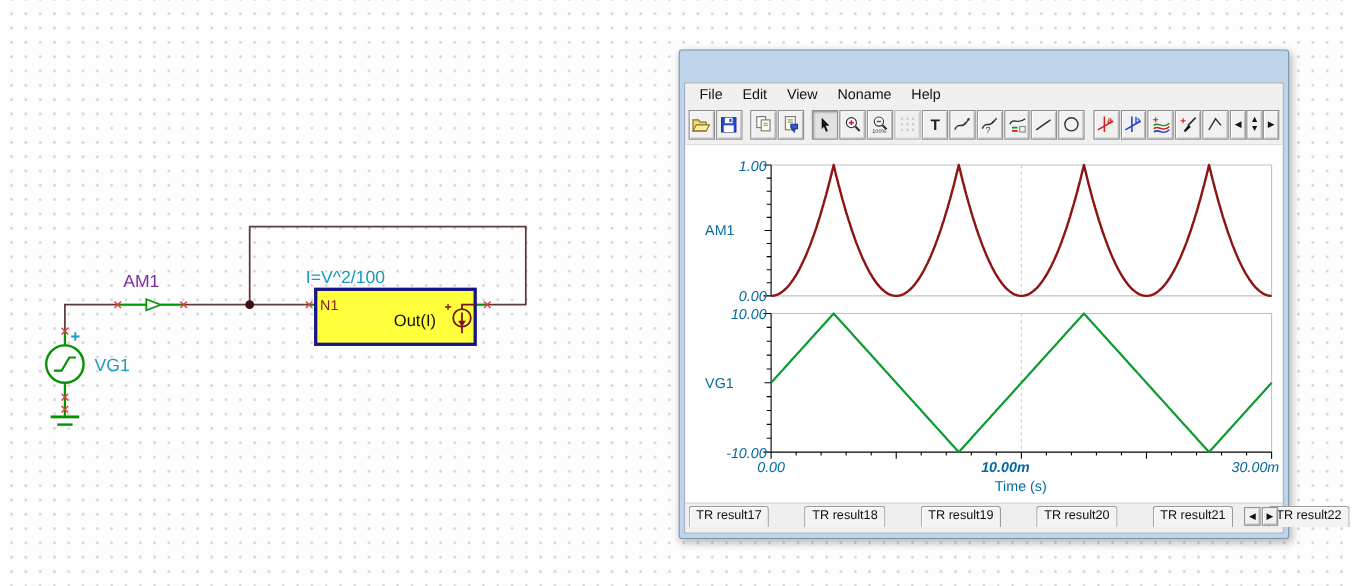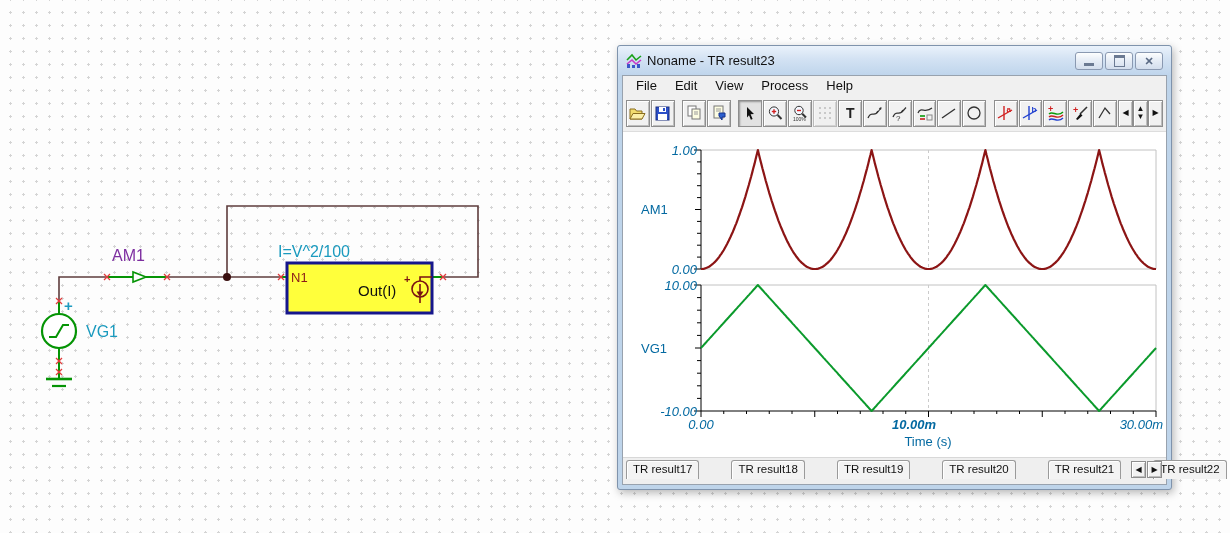--- a/index.html
+++ b/index.html
@@ -131,49 +131,28 @@
       <use href="#xmark" x="281" y="277"></use>
         <use href="#xmark" x="443" y="277"></use>
       <use href="#xmark" x="59" y="301"></use>
         <use href="#xmark" x="59" y="361"></use>
       <use href="#xmark" x="59" y="372"></use>
     </g>
   </svg>
 
   <div class="win">
 
-    <div class="win-title">
-      <svg class="win-icon" viewBox="0 0 16 16">
-        <rect x="1" y="11" width="3" height="4" fill="#3A56C8"></rect>
-        <rect x="6" y="12" width="3" height="3" fill="#3A56C8"></rect>
-        <rect x="11" y="11" width="3" height="4" fill="#3A56C8"></rect>
-        <polyline points="1,7 6,2 10,7 15,3" fill="none" stroke="#18A018" stroke-width="1.6"></polyline>
-        <polyline points="1,11 6,7 10,11 15,7" fill="none" stroke="#C83AC8" stroke-width="1.6"></polyline>
-      </svg>
-      <span class="win-title-text">Noname - TR result23</span>
-      <div class="win-btns">
-        <div class="win-btn">
-            <div class="glyph-min"></div>
-          </div>
-        <div class="win-btn">
-            <div class="glyph-rest"></div>
-          </div>
-        <div class="win-btn">
-            <span>✕</span>
-          </div>
-      </div>
-    </div>
 
     <div class="win-client">
 
       <div class="menubar">
         <span class="menu-item">File</span>
         <span class="menu-item">Edit</span>
         <span class="menu-item">View</span>
-        <span class="menu-item">Process</span>
+        <span class="menu-item">Noname</span>
         <span class="menu-item">Help</span>
       </div>
 
       <div class="toolbar">
         <div class="tbtn">
           <svg width="17" height="15" viewBox="0 0 17 15">
             <path d="M1,13 L1,3 L6,3 L7.5,5 L13,5 L13,13 Z" fill="#F2DC6E" stroke="#8A6D1E"></path>
             <path d="M1,13 L4,7.5 L16,7.5 L13,13 Z" fill="#FBEFA8" stroke="#8A6D1E"></path>
           </svg>
         </div>

